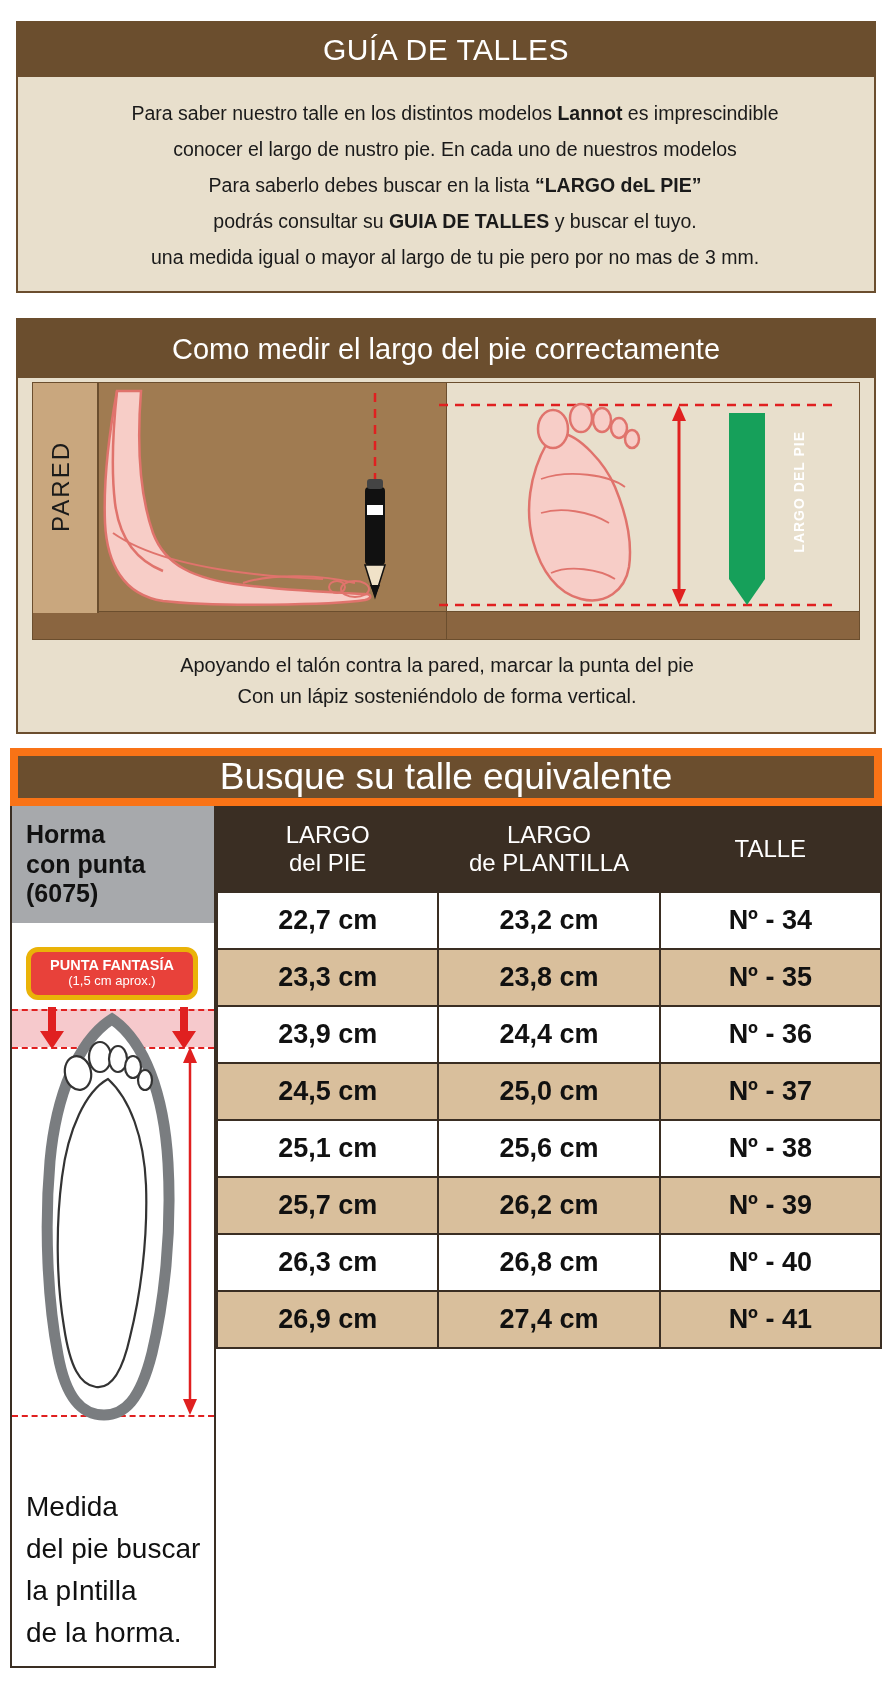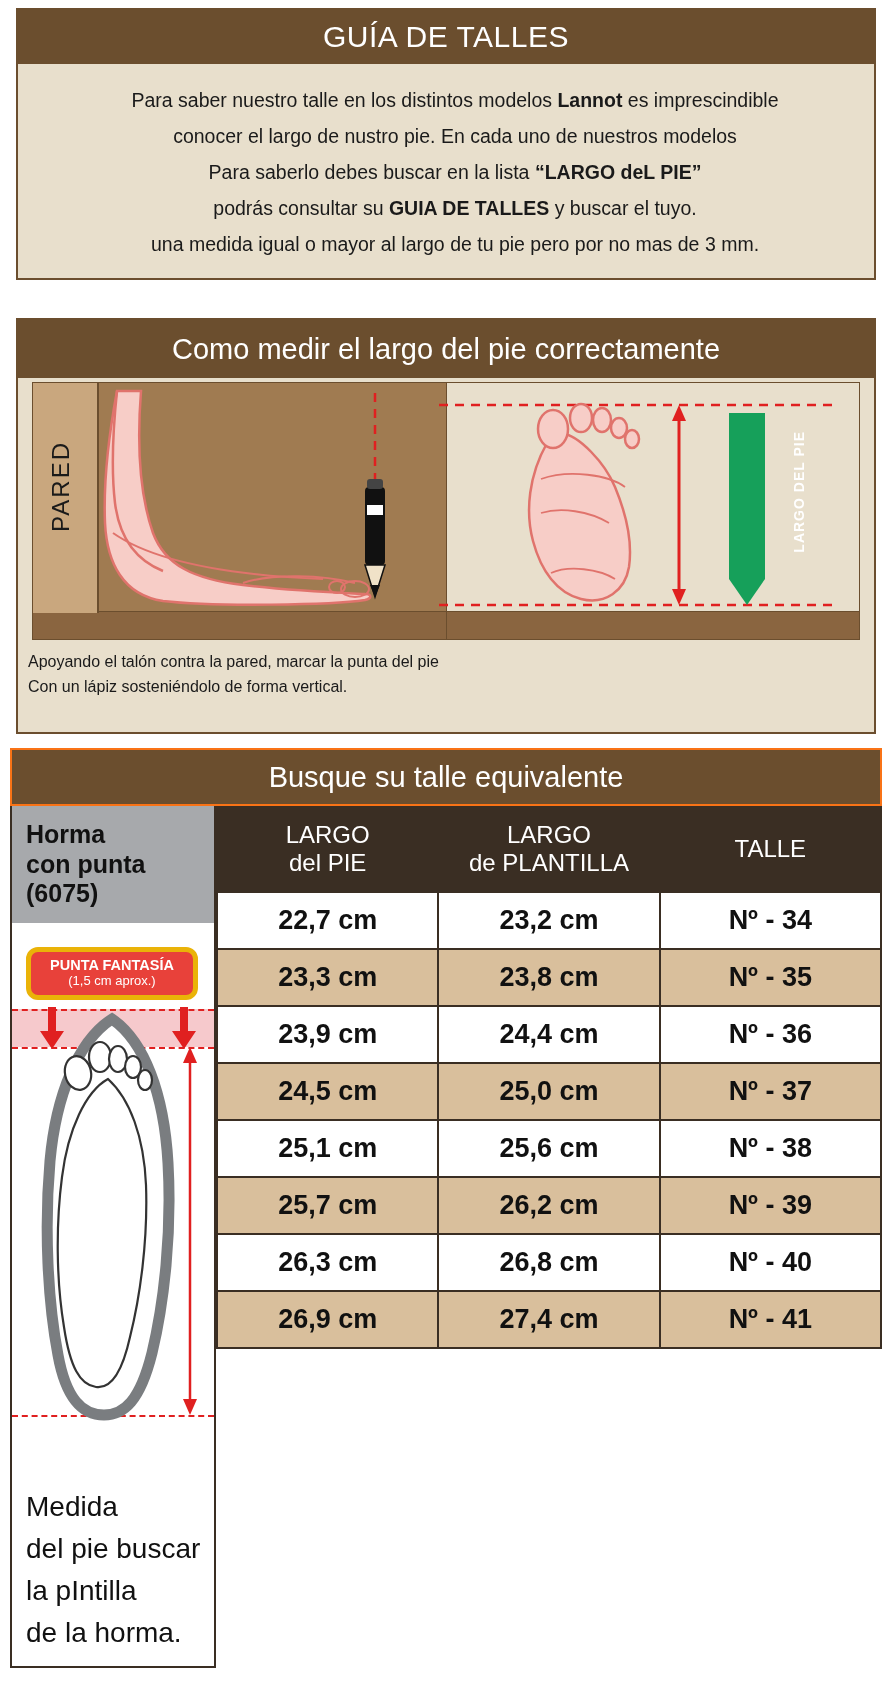--- a/index.html
+++ b/index.html
@@ -7,21 +7,21 @@
     width: 892px;
     height: 1684px;
     background: #ffffff;
     font-family: "Liberation Sans", sans-serif;
   }
   body { position: relative; overflow: hidden; }
 
   
   .sec1 {
     position: absolute;
-    left: 16px; top: 8px; width: 860px; height: 272px;
+    left: 16px; top: 21px; width: 860px; height: 272px;
     border: 2px solid #6b4e2e;
     background: #e8dfcc;
   }
   .sec1-header {
     height: 54px;
     background: #6b4e2e;
     color: #ffffff;
     display: flex; align-items: center; justify-content: center;
     font-size: 30px;
     letter-spacing: .5px;
@@ -79,42 +79,43 @@
     background: #c9a77e;
     border-right: 2px solid #6b4e2e;
   }
   .wall-label {
     position: absolute; left: 14px; top: 58px;
     writing-mode: vertical-rl; transform: rotate(180deg);
     font-size: 24px; color: #1a1a1a; letter-spacing: 2px;
   }
   .sec2-footer {
     padding: 10px 28px 0 10px;
-    font-size: 16px;
+    text-align: center;
+    font-size: 20px;
     color: #1a1a1a;
     line-height: 1.55;
   }
   .green-arrow-label {
     position: absolute;
     writing-mode: vertical-rl; transform: rotate(180deg);
     color: #fff; font-size: 14px; font-weight: bold; letter-spacing: 1px;
   }
 
   
   .sec3 {
     position: absolute;
     left: 10px; top: 748px; width: 872px; height: 920px;
   }
   .sec3-header {
     height: 58px;
     background: #6b4e2e;
     color: #ffffff;
     display: flex; align-items: center; justify-content: center;
-    font-size: 29px;
-    border: 2px solid #f97316;
+    font-size: 37px;
+    border: 8px solid #f97316;
   }
   .sec3-body {
     position: absolute; left: 0; top: 58px; width: 872px; height: 862px;
     display: flex;
   }
   .horma-col {
     width: 206px;
     border: 2px solid #3a2e23;
     border-top: none;
     background: #ffffff;

